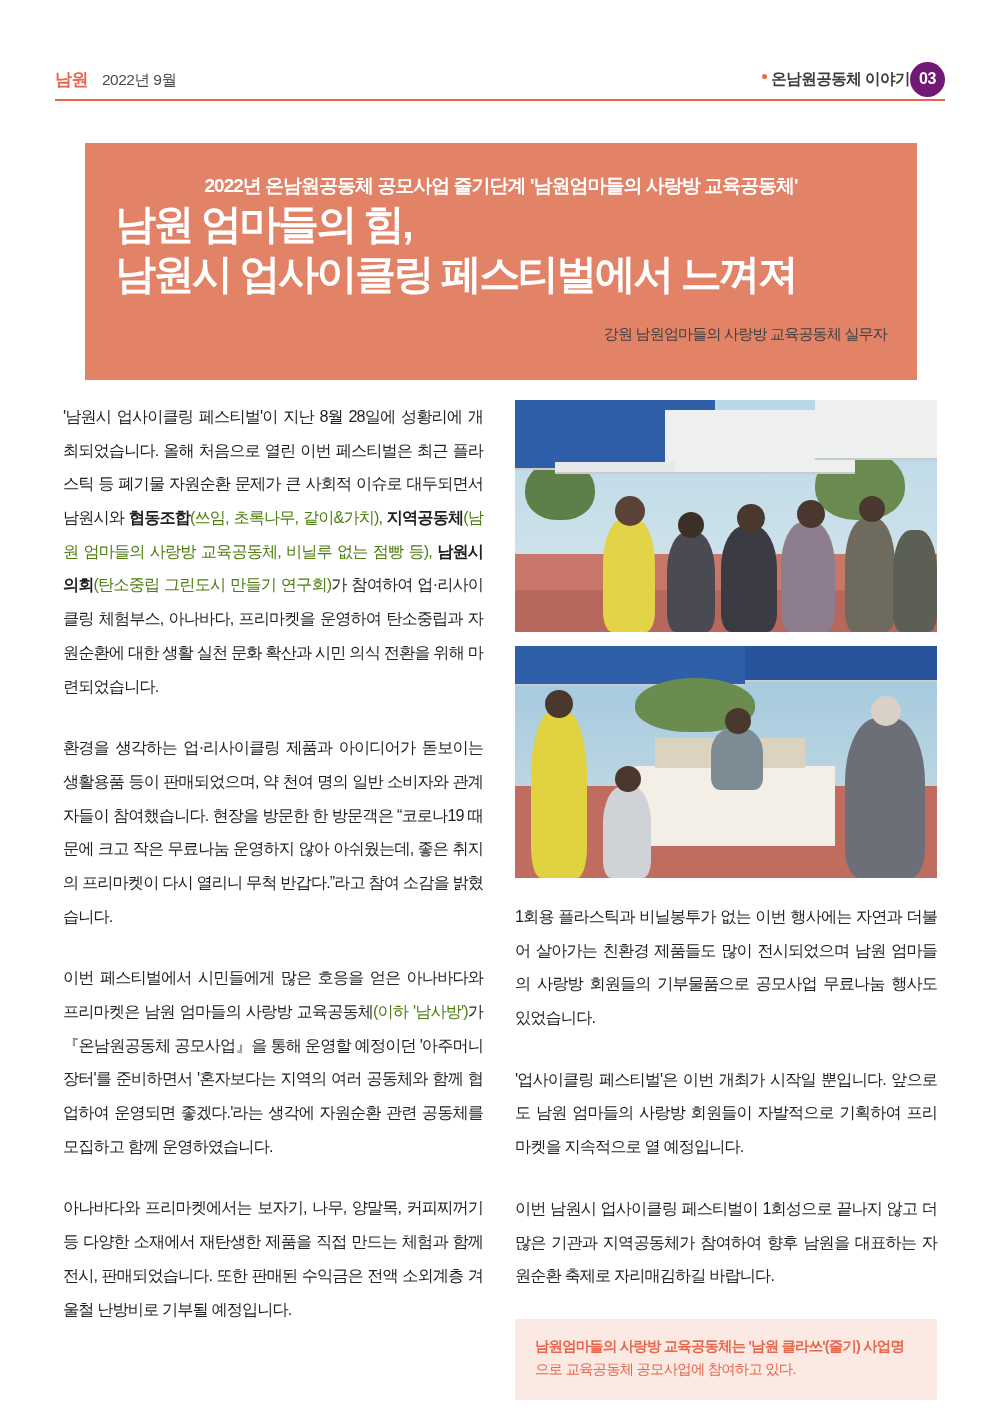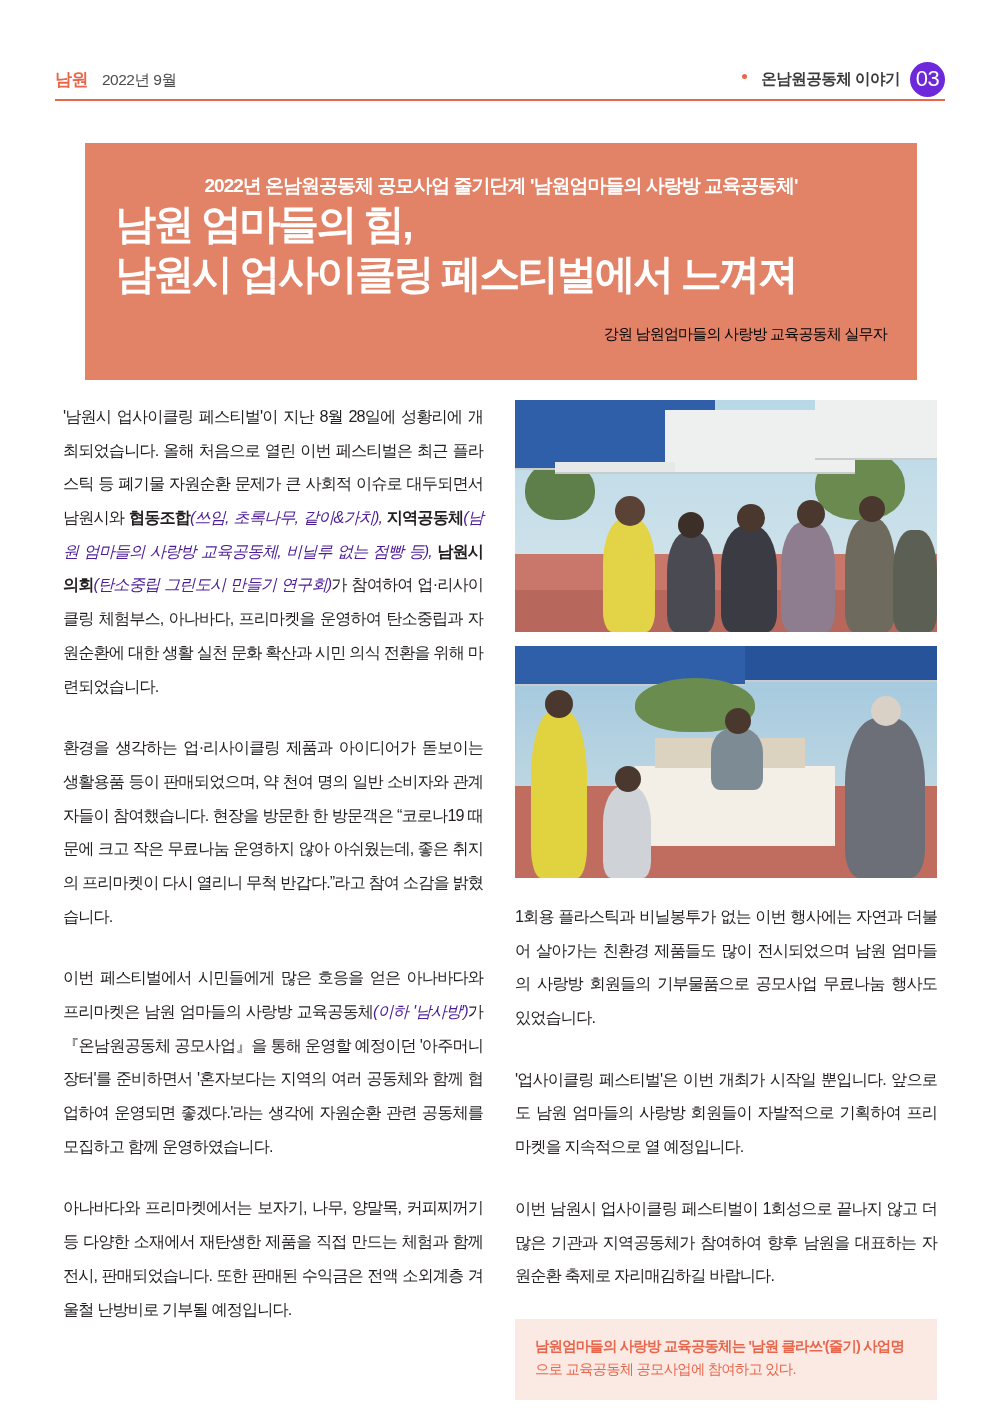--- a/index.html
+++ b/index.html
@@ -37,44 +37,44 @@
     letter-spacing: -0.5px;
   }
   .issue-date {
     color: #4c4c4c;
     font-size: 15.5px;
     letter-spacing: -0.5px;
   }
   .header-right {
     display: flex;
     align-items: center;
-    gap: 10px;
+    gap: 0;
   }
   .dot-bullet {
     width: 5px; height: 5px;
     border-radius: 50%;
     background: #e8674c;
     display: inline-block;
     margin-right: 4px;
     position: relative;
     top: -3px;
   }
   .section-name {
     font-size: 15.5px;
     color: #3b3b3b;
     letter-spacing: -0.5px;
     font-weight: bold;
   }
   .page-badge {
     width: 35px; height: 35px;
     border-radius: 50%;
-    background: #6d28d9;
+    background: #701a75;
     color: #ffffff;
-    font-size: 22px;
-    font-weight: normal;
+    font-size: 16px;
+    font-weight: bold;
     display: flex;
     align-items: center;
     justify-content: center;
     letter-spacing: -0.5px;
   }
   .header-rule {
     position: absolute;
     top: 99px;
     left: 55px;
     right: 55px;
@@ -109,21 +109,21 @@
     font-size: 41px;
     font-weight: bold;
     display: block;
     color: #ffffff;
   }
   .title-line.line2 { font-size: 41px; }
   .title-byline {
     text-align: right;
     margin-top: 26px;
     font-size: 15px;
-    color: #000000;
+    color: #404040;
     letter-spacing: -0.8px;
   }
 
   
   .col-left {
     position: absolute;
     top: 400px;
     left: 63px;
     width: 420px;
   }
@@ -136,21 +136,21 @@
 
   p.body {
     font-size: 16.2px;
     line-height: 2.08;
     letter-spacing: -0.9px;
     margin: 0 0 28px 0;
     text-align: justify;
     color: #231f20;
   }
   p.body:last-child { margin-bottom: 0; }
-  .soft { color: #4c1d95; font-style: italic; }
+  .soft { color: #4d7c0f; }
   .bold { font-weight: bold; }
 
   
   .photo {
     position: relative;
     overflow: hidden;
     background: #cfd6d8;
   }
   .photo-1 { width: 422px; height: 232px; margin-bottom: 14px; }
   .photo-2 { width: 422px; height: 232px; margin-bottom: 22px; }

